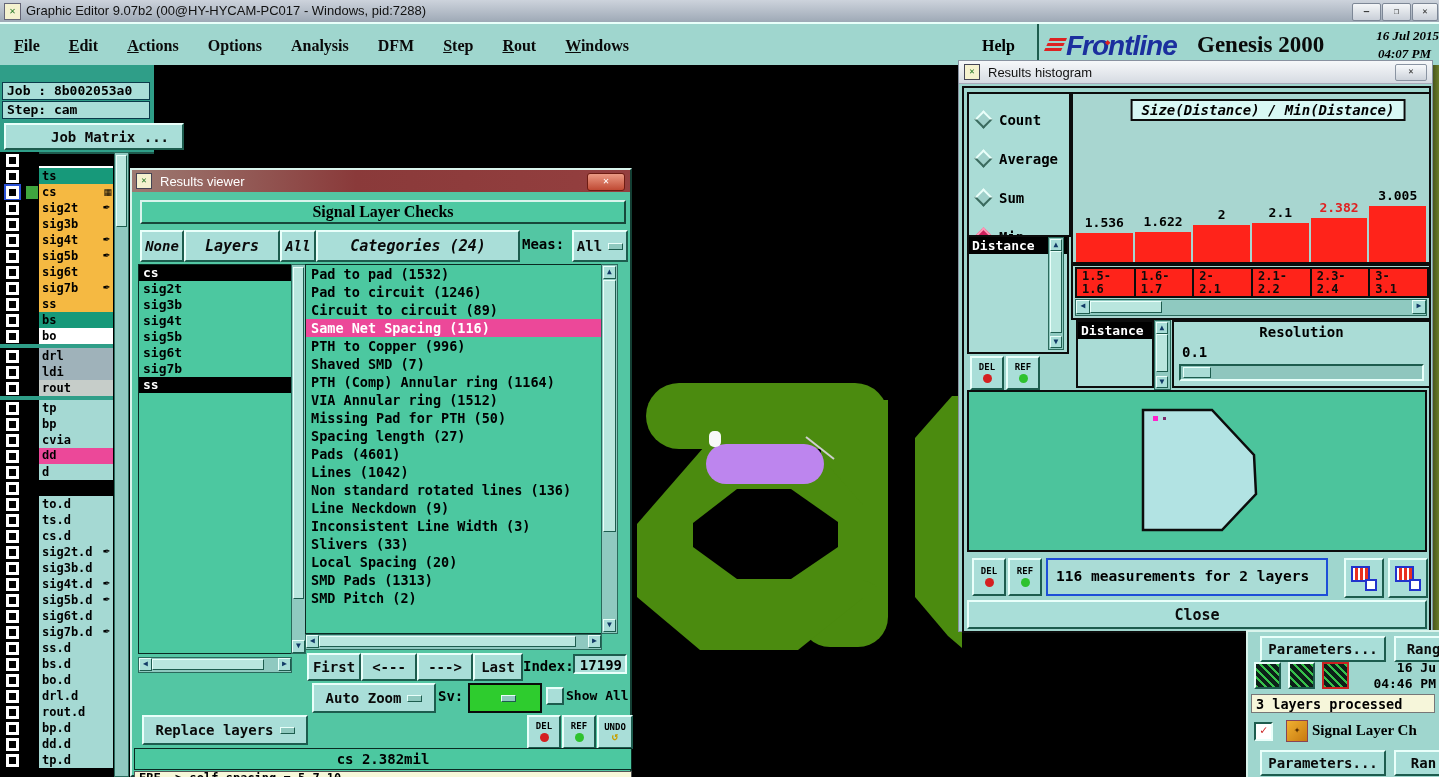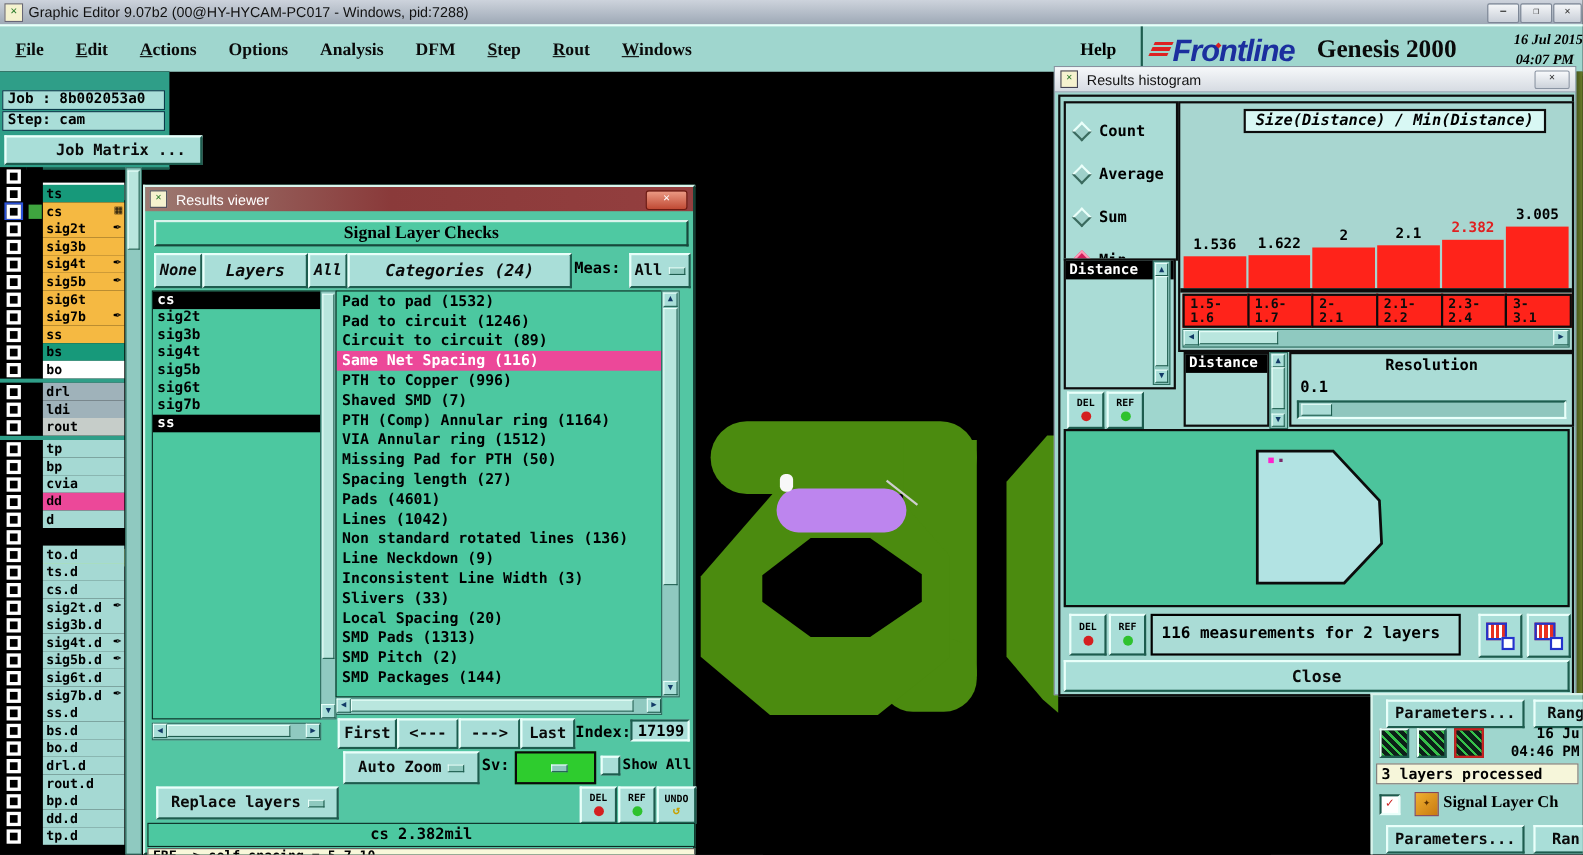--- a/index.html
+++ b/index.html
@@ -145,21 +145,21 @@
   #h-plist2{position:absolute;left:112px;top:232px;width:74px;height:64px;background:#aadcd6;border:2px solid #0c0c0c;}
   #h-pscroll2{left:190px;top:232px;width:15px;height:68px;}
   #h-res{position:absolute;left:208px;top:232px;width:255px;height:64px;background:#aadcd6;border:2px solid #0c0c0c;}
   #h-res .rlabel{text-align:center;font-size:14px;font-weight:bold;margin-top:2px;}
   #h-res .rval{position:absolute;left:8px;top:22px;font-size:14px;font-weight:bold;}
   #h-res .rtrack{position:absolute;left:5px;right:5px;bottom:5px;height:13px;background:#8fc6be;
      border:2px solid;border-color:#1d5c4e #e9fffa #e9fffa #1d5c4e;}
   #h-res .rthumb{position:absolute;left:2px;top:1px;width:26px;height:9px;background:#aadcd6;
      border:1px solid;border-color:#e9fffa #1d5c4e #1d5c4e #e9fffa;}
   #h-preview{position:absolute;left:3px;top:302px;width:456px;height:158px;background:#4cc49c;border:2px solid #0c0c0c;}
-  #h-meas{position:absolute;left:82px;top:470px;width:270px;height:34px;background:#aadcd6;border:2px solid #000000;
+  #h-meas{position:absolute;left:82px;top:470px;width:270px;height:34px;background:#aadcd6;border:2px solid #1d4ed8;
      font-size:14.5px;font-weight:bold;line-height:32px;padding-left:8px;white-space:nowrap;}
   .hicon{position:absolute;top:470px;width:36px;height:36px;}
   .mini-hist{position:absolute;left:5px;top:6px;width:15px;height:12px;background:#e83020;
      border:2px solid #2233cc;background-image:repeating-linear-gradient(90deg,#fff 0 2px,transparent 2px 5px);}
   .mini-sq{position:absolute;right:5px;bottom:5px;width:8px;height:8px;border:2px solid #2233cc;background:#fff;}
   #h-closebtn{position:absolute;left:3px;top:512px;width:456px;height:25px;font-size:15px;}
 
   
   #brpanel{position:absolute;left:1246px;top:630px;width:193px;height:147px;background:#9fd6ce;
      border-top:2px solid #d9f4ec;border-left:2px solid #d9f4ec;box-sizing:border-box;overflow:hidden;z-index:7;}
@@ -650,21 +650,20 @@
         <div class="crow">Spacing length (27)</div>
         <div class="crow">Pads (4601)</div>
         <div class="crow">Lines (1042)</div>
         <div class="crow">Non standard rotated lines (136)</div>
         <div class="crow">Line Neckdown (9)</div>
         <div class="crow">Inconsistent Line Width (3)</div>
         <div class="crow">Slivers (33)</div>
         <div class="crow">Local Spacing (20)</div>
         <div class="crow">SMD Pads (1313)</div>
         <div class="crow">SMD Pitch (2)</div>
-        <div class="crow">SMD Packages (144)</div>
       </div>
     <div class="scroll" style="left:469px;top:94px;width:15px;height:368px">
       <div class="arr" style="left:1px;top:1px;width:11px;height:11px">▲</div>
       <div class="arr" style="left:1px;bottom:1px;width:11px;height:11px">▼</div>
       <div class="thumb" style="left:1px;top:15px;width:11px;height:250px"></div>
     </div>
     <div class="scroll" style="left:173px;top:464px;width:295px;height:14px">
       <div class="arr" style="left:0;top:0;width:11px;height:11px">◀</div>
       <div class="arr" style="right:0;top:0;width:11px;height:11px">▶</div>
       <div class="thumb" style="left:13px;top:1px;width:255px;height:9px"></div>

